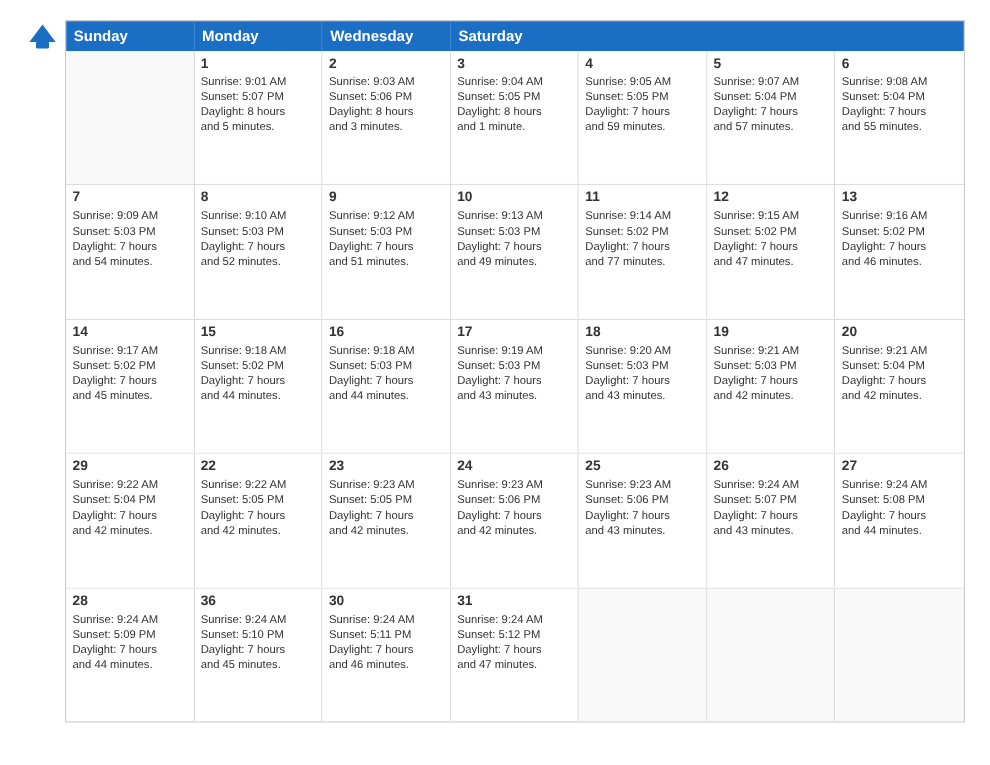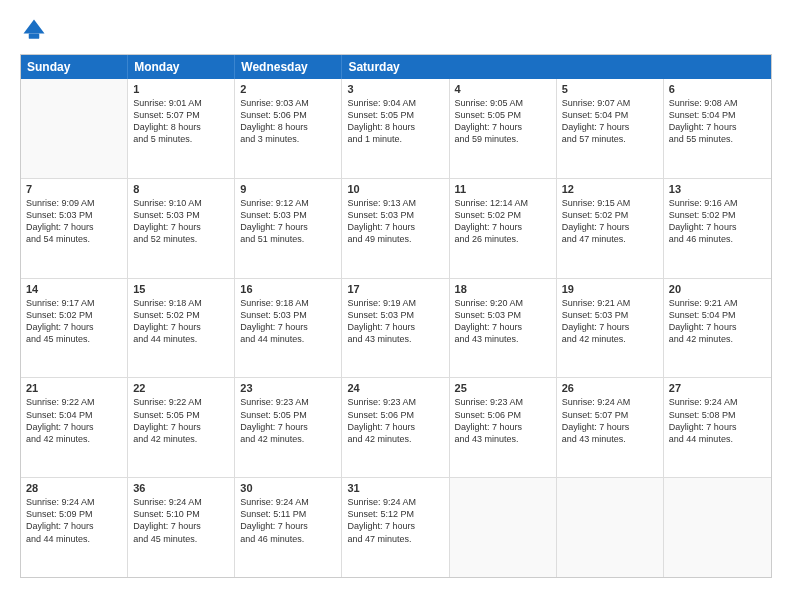--- a/index.html
+++ b/index.html
@@ -8,21 +8,20 @@
       background: #fff;
       width: 792px;
       height: 612px;
       overflow: hidden;
     }
     .page {
       width: 792px;
       height: 590px;
       padding: 16px 20px 12px 20px;
       display: flex;
-      flex-direction: column;
     }
     .header {
       display: flex;
       justify-content: space-between;
       align-items: flex-start;
       margin-bottom: 10px;
     }
     .logo {
       display: flex;
       align-items: center;
@@ -206,24 +205,24 @@
           </div>
           <div class="cal-cell">
             <span class="day-num">10</span>
             <span class="cell-line">Sunrise: 9:13 AM</span>
             <span class="cell-line">Sunset: 5:03 PM</span>
             <span class="cell-line">Daylight: 7 hours</span>
             <span class="cell-line">and 49 minutes.</span>
           </div>
           <div class="cal-cell">
             <span class="day-num">11</span>
-            <span class="cell-line">Sunrise: 12:14 AM</span>
-            <span class="cell-line">Sunset: 5:02 PM</span>
-            <span class="cell-line">Daylight: 7 hours</span>
-            <span class="cell-line">and 26 minutes.</span>
+            <span class="cell-line">Sunrise: 9:14 AM</span>
+            <span class="cell-line">Sunset: 5:02 PM</span>
+            <span class="cell-line">Daylight: 7 hours</span>
+            <span class="cell-line">and 77 minutes.</span>
           </div>
           <div class="cal-cell">
             <span class="day-num">12</span>
             <span class="cell-line">Sunrise: 9:15 AM</span>
             <span class="cell-line">Sunset: 5:02 PM</span>
             <span class="cell-line">Daylight: 7 hours</span>
             <span class="cell-line">and 47 minutes.</span>
           </div>
           <div class="cal-cell">
             <span class="day-num">13</span>
@@ -279,21 +278,21 @@
           <div class="cal-cell">
             <span class="day-num">20</span>
             <span class="cell-line">Sunrise: 9:21 AM</span>
             <span class="cell-line">Sunset: 5:04 PM</span>
             <span class="cell-line">Daylight: 7 hours</span>
             <span class="cell-line">and 42 minutes.</span>
           </div>
         </div>
         <div class="cal-row">
           <div class="cal-cell">
-            <span class="day-num">21</span>
+            <span class="day-num">29</span>
             <span class="cell-line">Sunrise: 9:22 AM</span>
             <span class="cell-line">Sunset: 5:04 PM</span>
             <span class="cell-line">Daylight: 7 hours</span>
             <span class="cell-line">and 42 minutes.</span>
           </div>
           <div class="cal-cell">
             <span class="day-num">22</span>
             <span class="cell-line">Sunrise: 9:22 AM</span>
             <span class="cell-line">Sunset: 5:05 PM</span>
             <span class="cell-line">Daylight: 7 hours</span>

